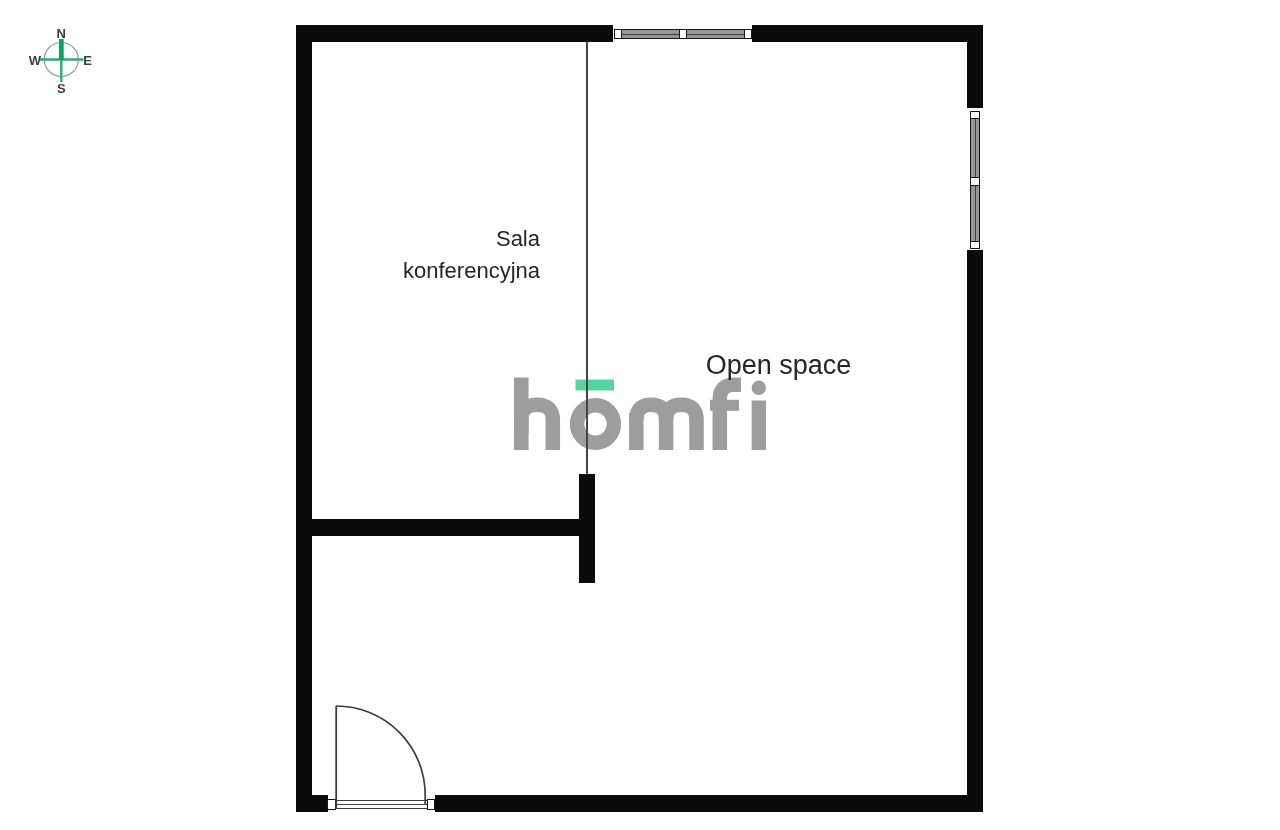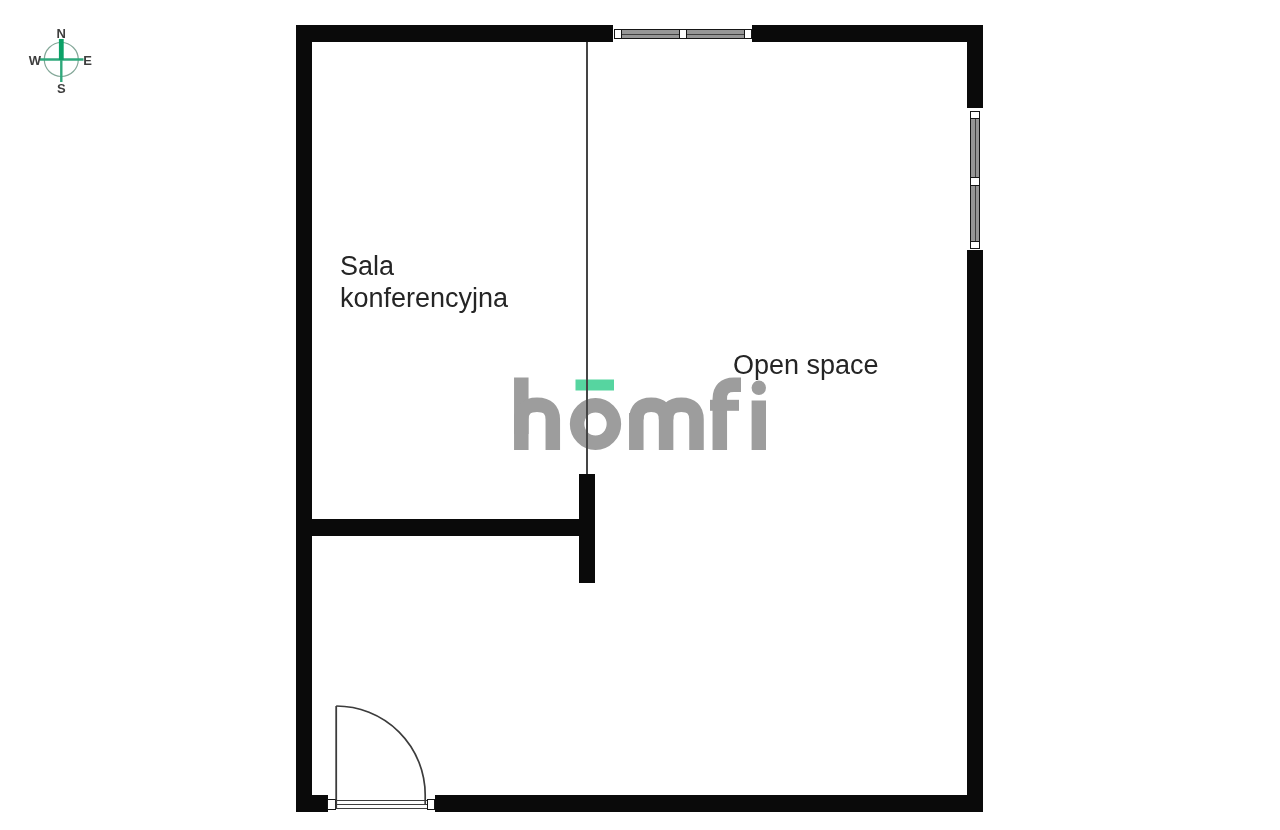--- a/index.html
+++ b/index.html
@@ -32,23 +32,23 @@
       <path d="M156.3 79.5 Q156.3 64.8 171.2 64.8 Q186.1 64.8 186.1 79.5 L186.1 110"></path>
       <path d="M186.1 79.5 Q186.1 64.8 201.3 64.8 Q216.5 64.8 216.5 79.5 L216.5 110"></path>
       <path d="M239.8 110 L239.8 59 Q239.8 44.8 254 44.8 L261 44.8"></path>
       <path d="M230 65.3 L259 65.3" stroke-width="11"></path>
       <path d="M278.8 110 L278.8 60.5" stroke-width="14.4"></path>
     </g>
     <circle cx="278.8" cy="47.8" r="7.2" fill="#9d9d9d"></circle>
     <rect x="95.5" y="39.5" width="38.5" height="11" fill="#56d5a0"></rect>
   </svg>
 
-  <div class="abs" style="left:340px;top:250px;width:200px;text-align:left;font-size:27px;line-height:32px;color:#252525;">Sala<br>konferencyjna</div>
+  <div class="abs" style="left:340px;top:223px;width:200px;text-align:right;font-size:22px;line-height:32px;color:#252525;">Sala<br>konferencyjna</div>
 
-  <div class="abs" style="left:678.5px;top:350px;width:200px;text-align:right;font-size:27px;line-height:31px;color:#252525;">Open space</div>
+  <div class="abs" style="left:678.5px;top:350px;width:200px;text-align:center;font-size:27px;line-height:31px;color:#252525;">Open space</div>
 
   <div class="abs" style="left:585.5px;top:42px;width:2px;height:431.5px;background:#454545;"></div>
 
   <div class="wall" style="left:296px;top:25px;width:16px;height:787px;"></div>
 
   <div class="wall" style="left:296px;top:25px;width:317px;height:17px;"></div>
 
   <div class="wall" style="left:752px;top:25px;width:231px;height:17px;"></div>
 
   <div class="wall" style="left:967px;top:25px;width:16px;height:83px;"></div>

